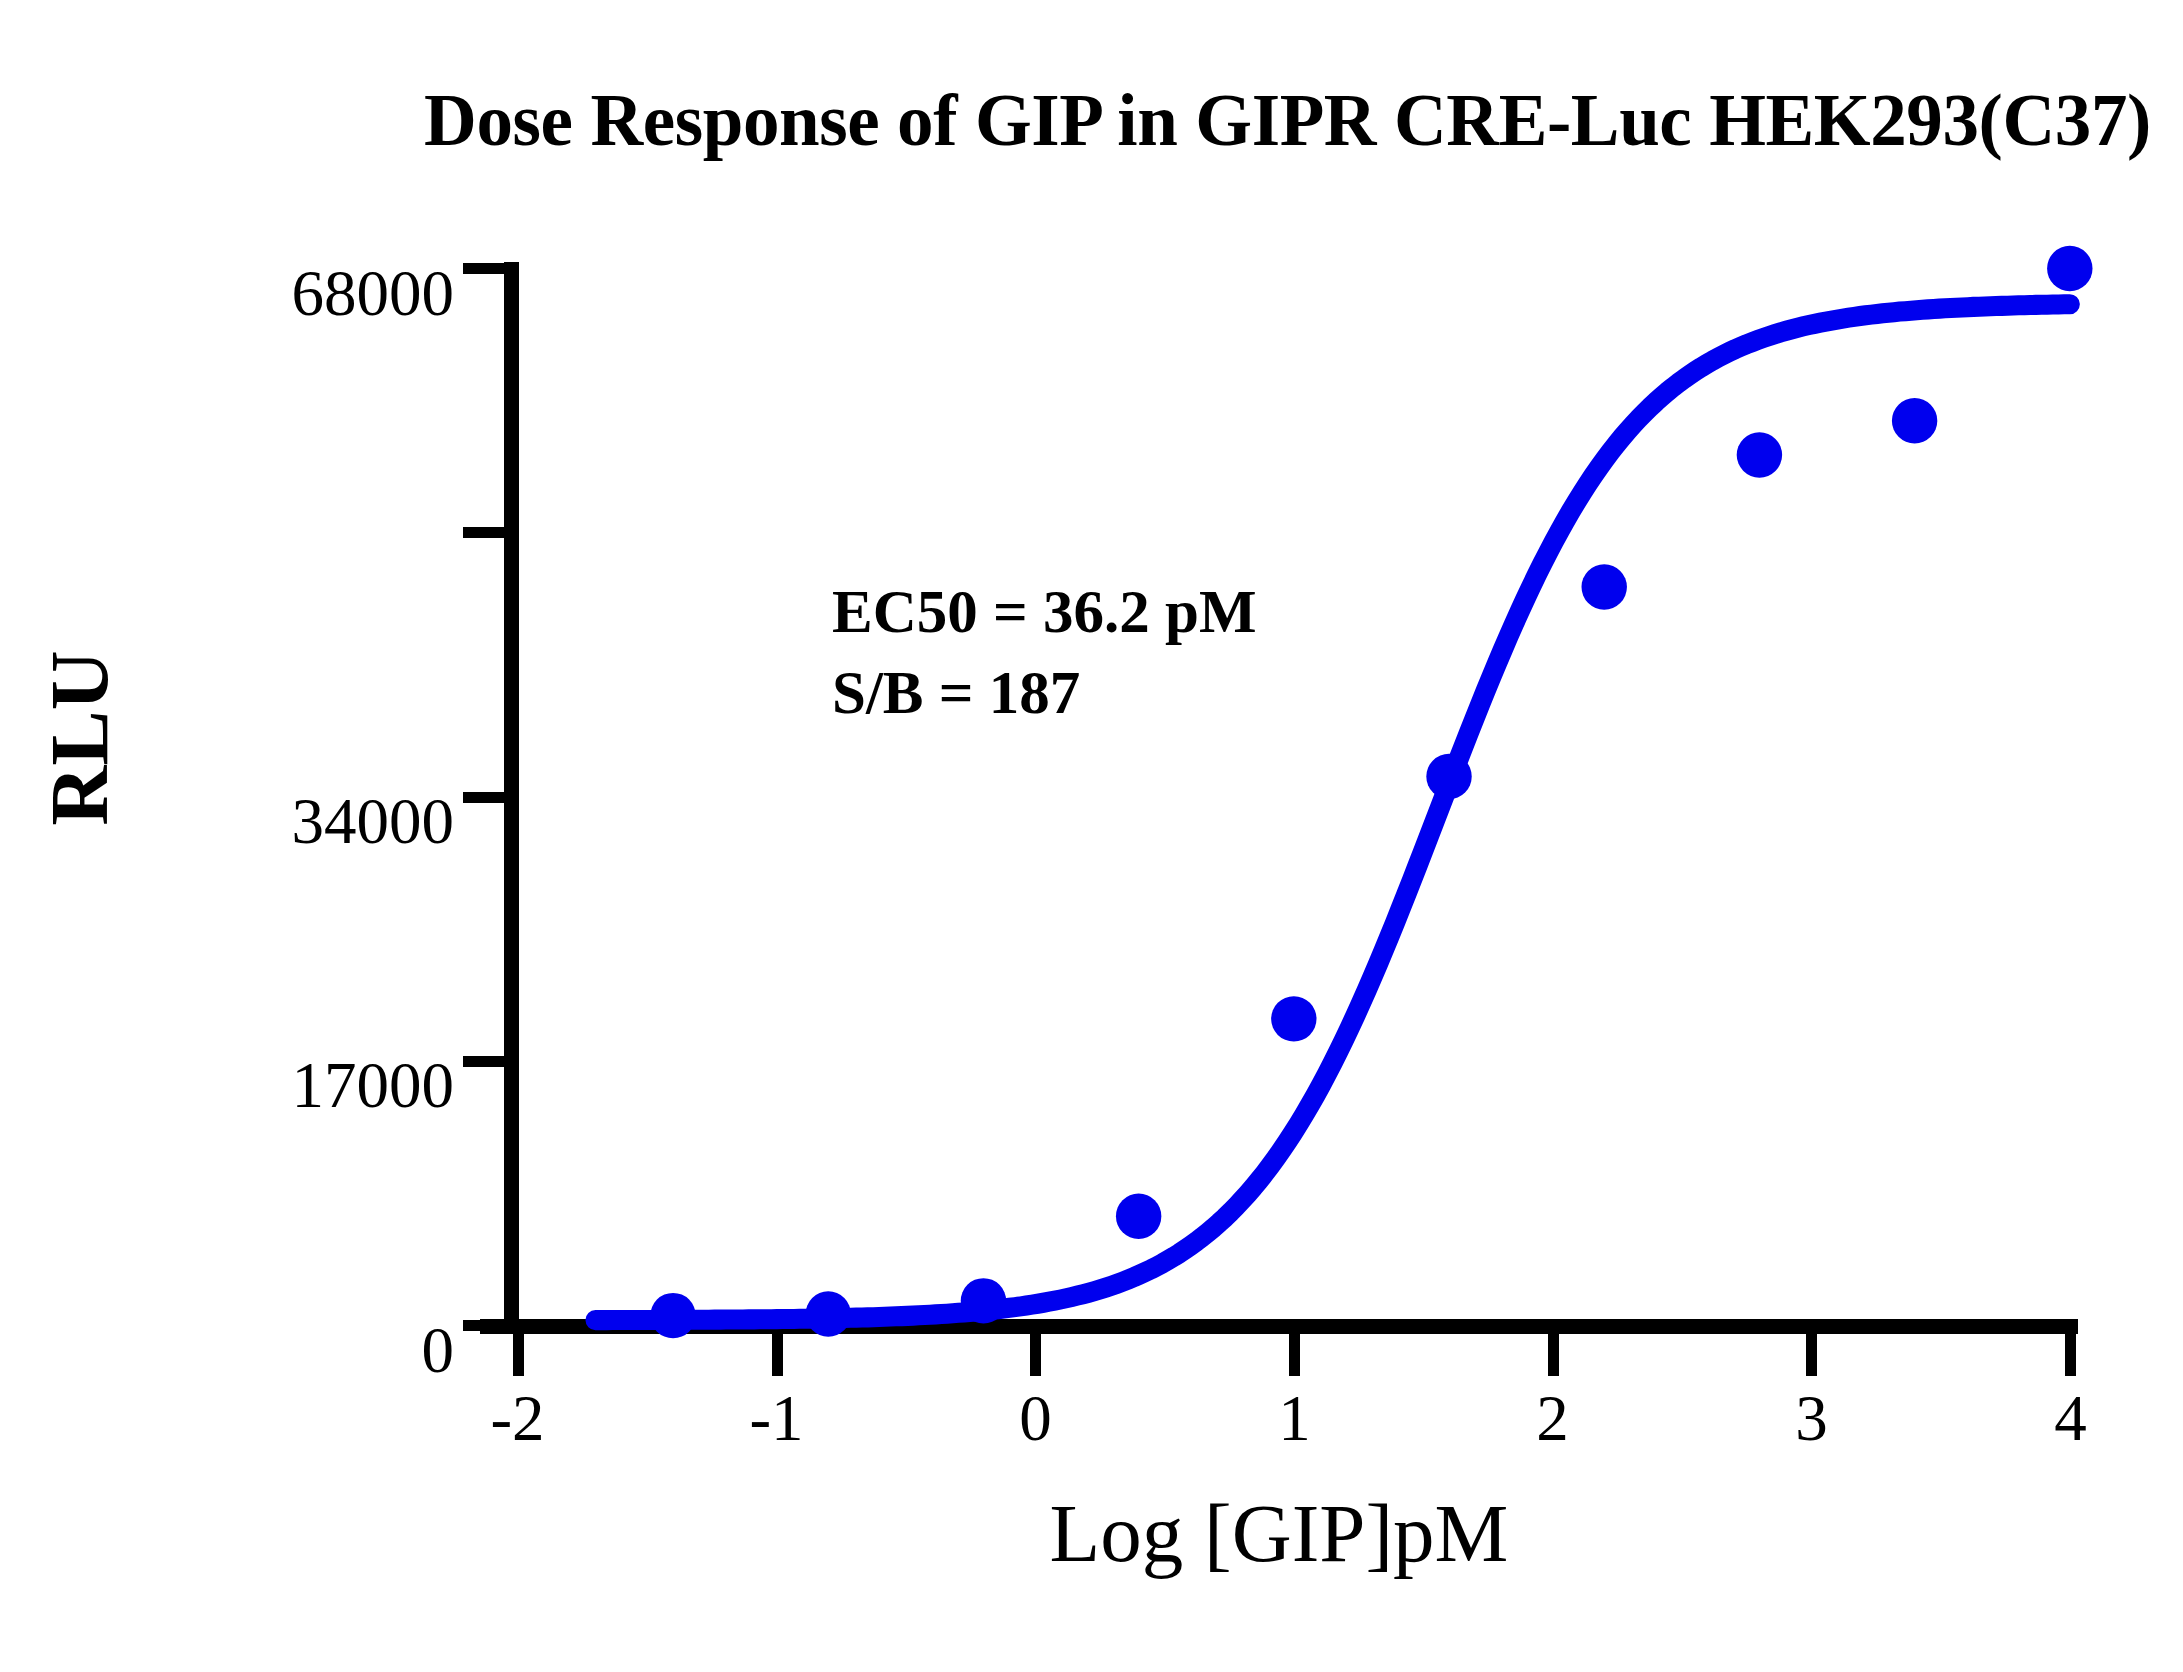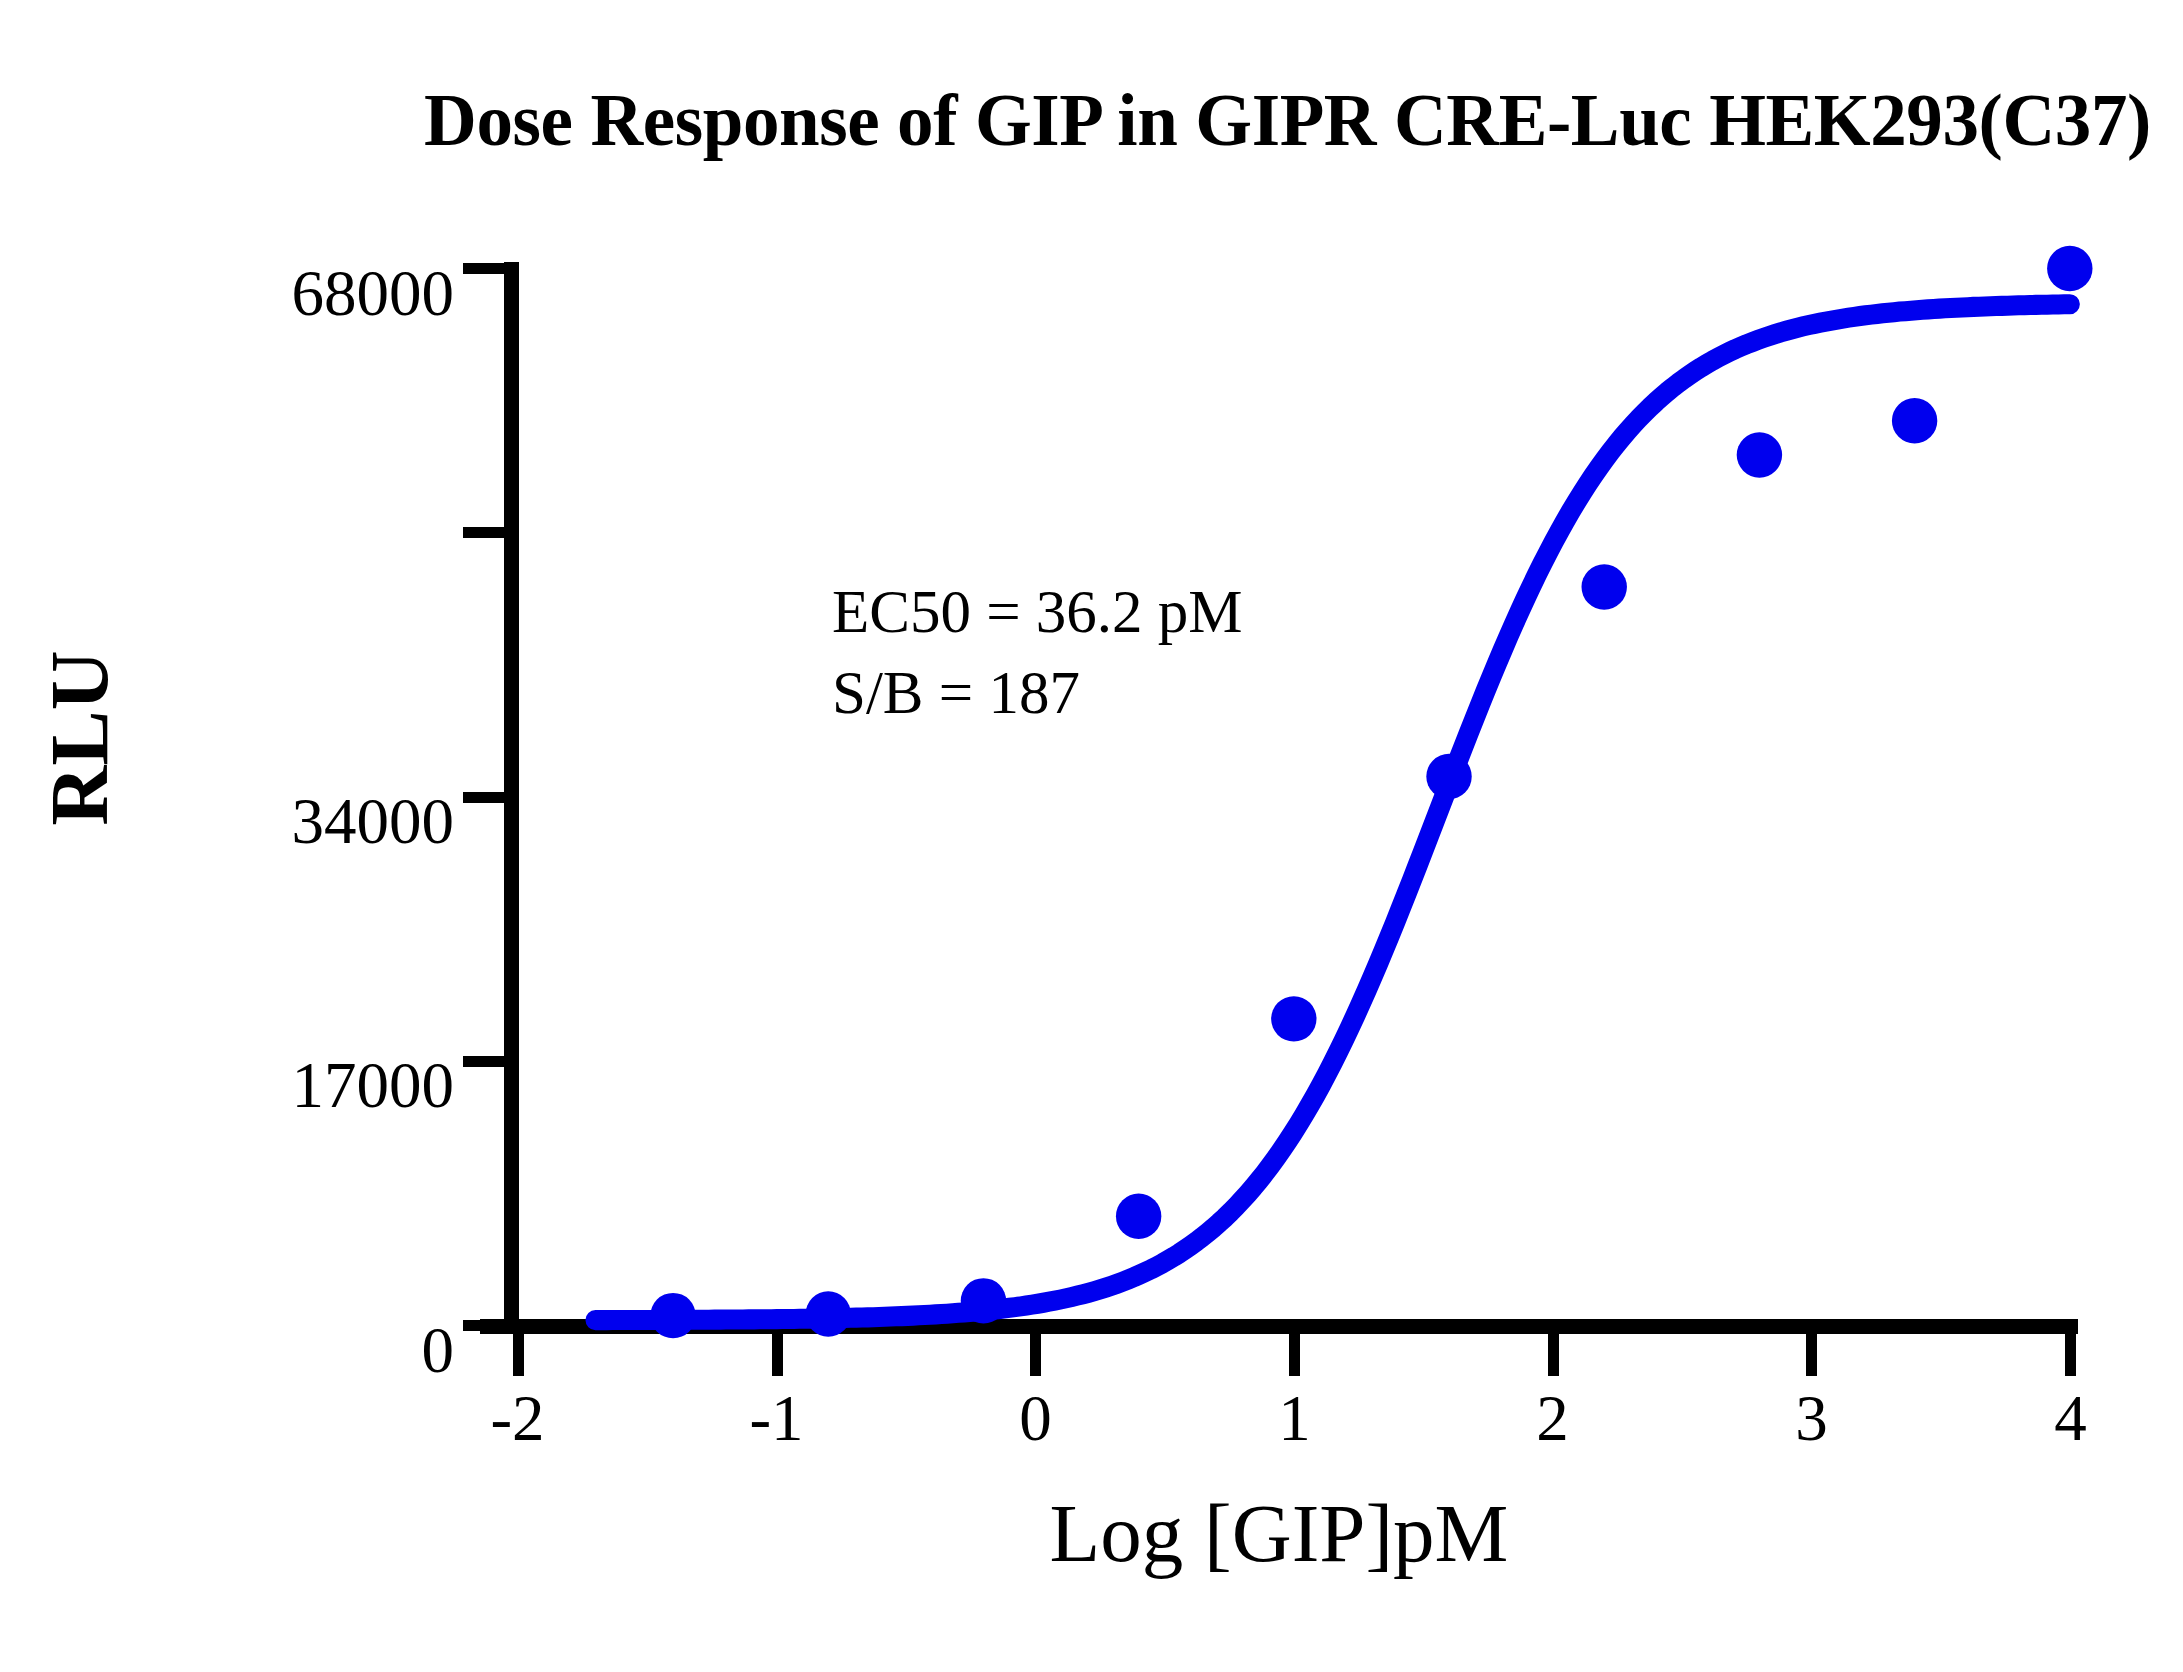--- a/index.html
+++ b/index.html
@@ -46,21 +46,21 @@
     font-size:83px;font-weight:normal;
     white-space:nowrap;
   }
 
   
   #annotation{
     position:absolute;left:832px;top:572px;
     font-size:61px;line-height:1.32;
     white-space:nowrap;
   }
-  #annotation div{padding:0;margin:0;}
+  #annotation div{padding:0;margin:0;font-weight:bold;}
 
   
   #curve-layer{position:absolute;left:0;top:0;width:2575px;height:1672px;}
 </style>
 </head>
 <body>
 
 <div id="chart-root">
 
   <div id="chart-title">Dose Response of GIP in GIPR CRE-Luc HEK293(C37)</div>

